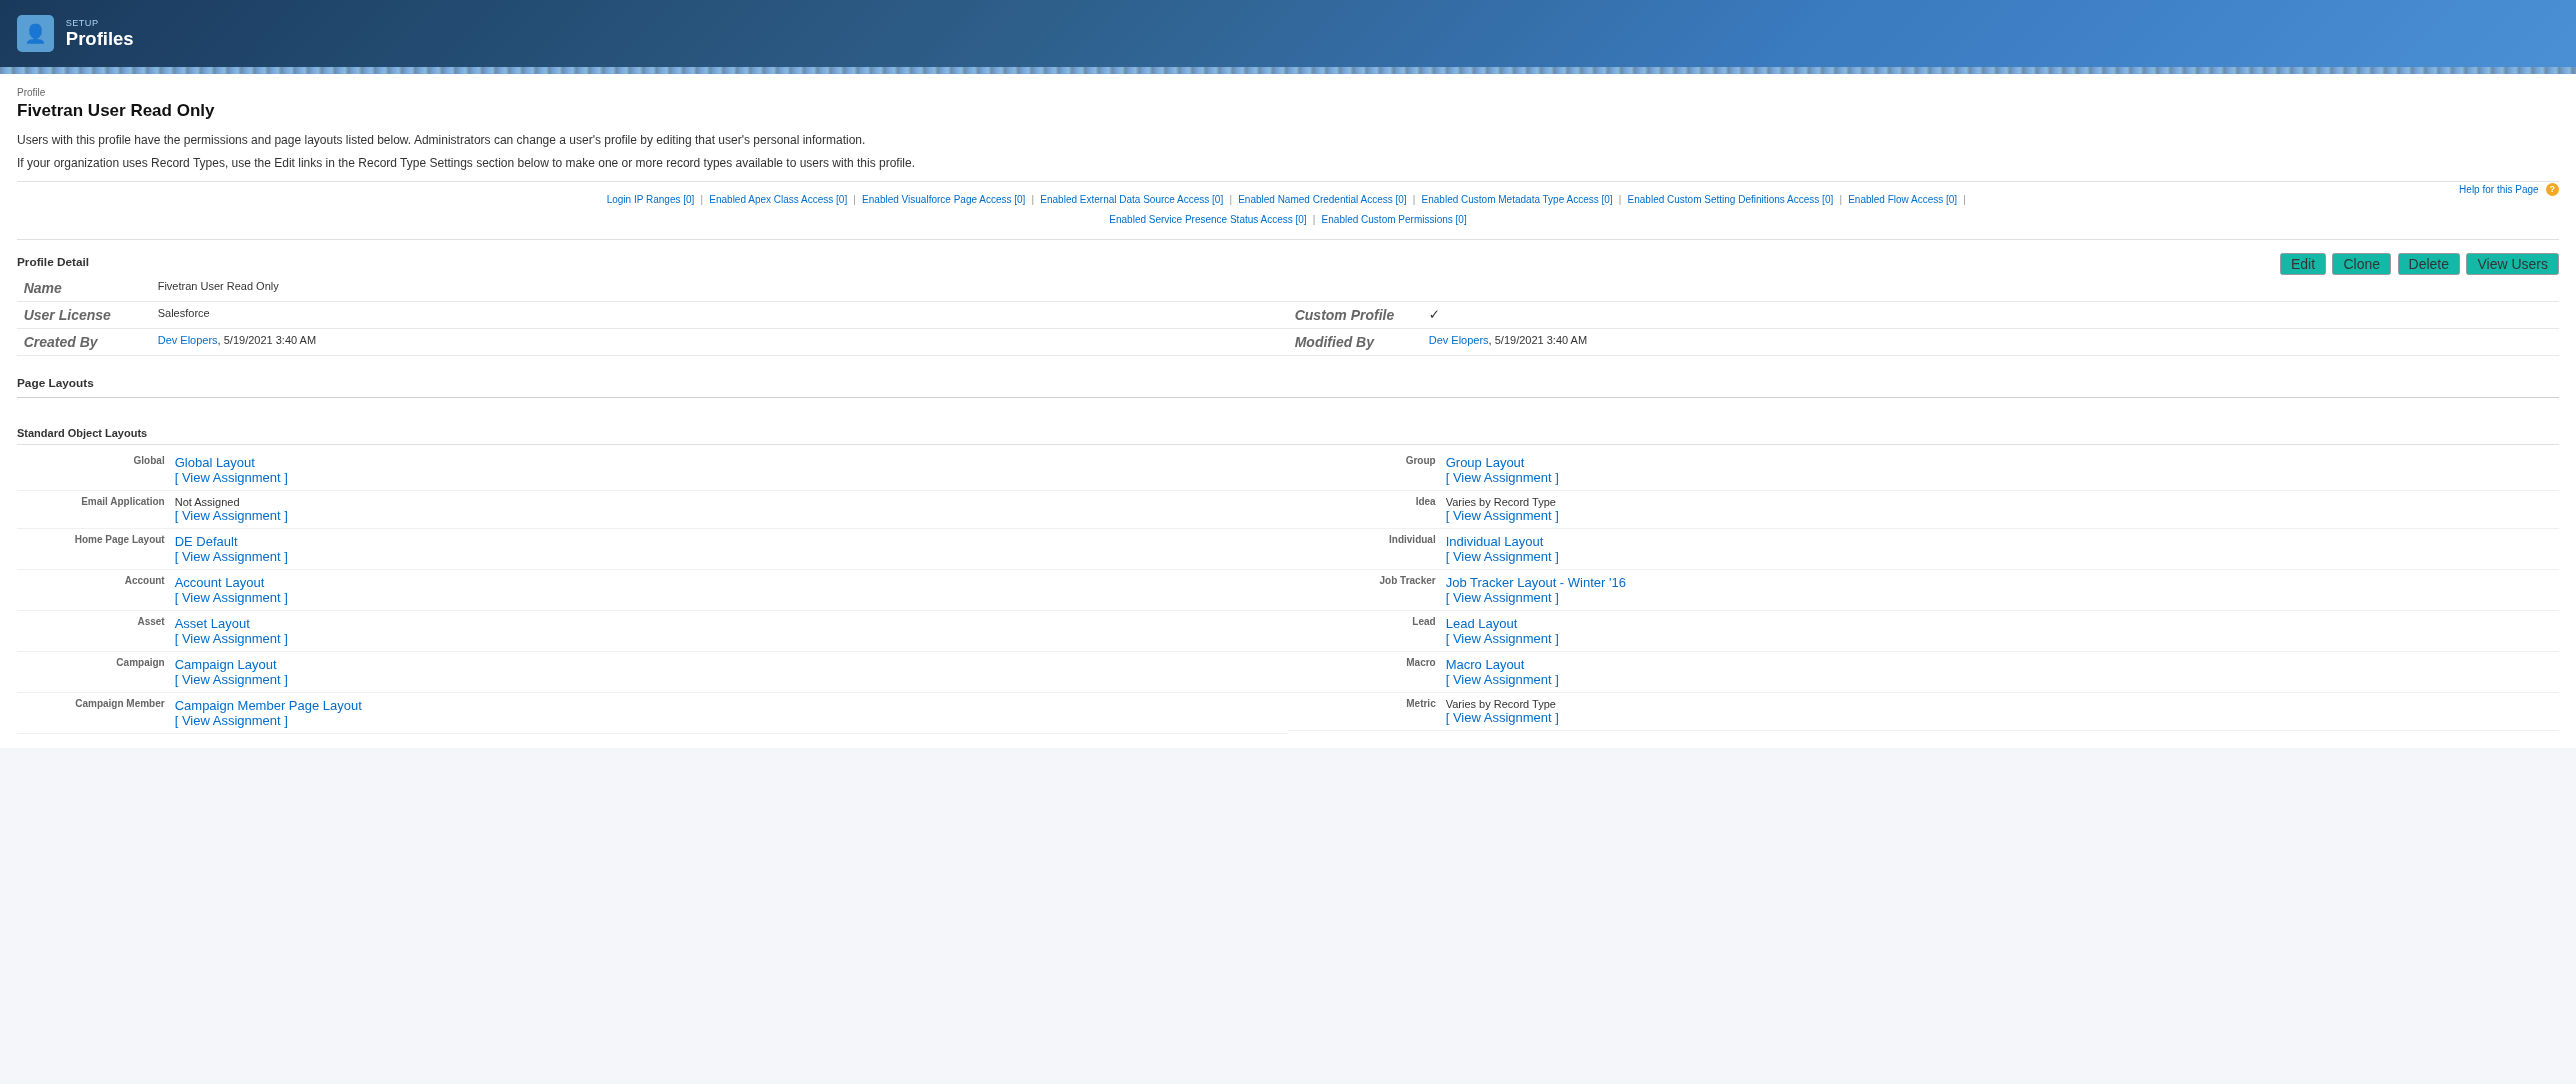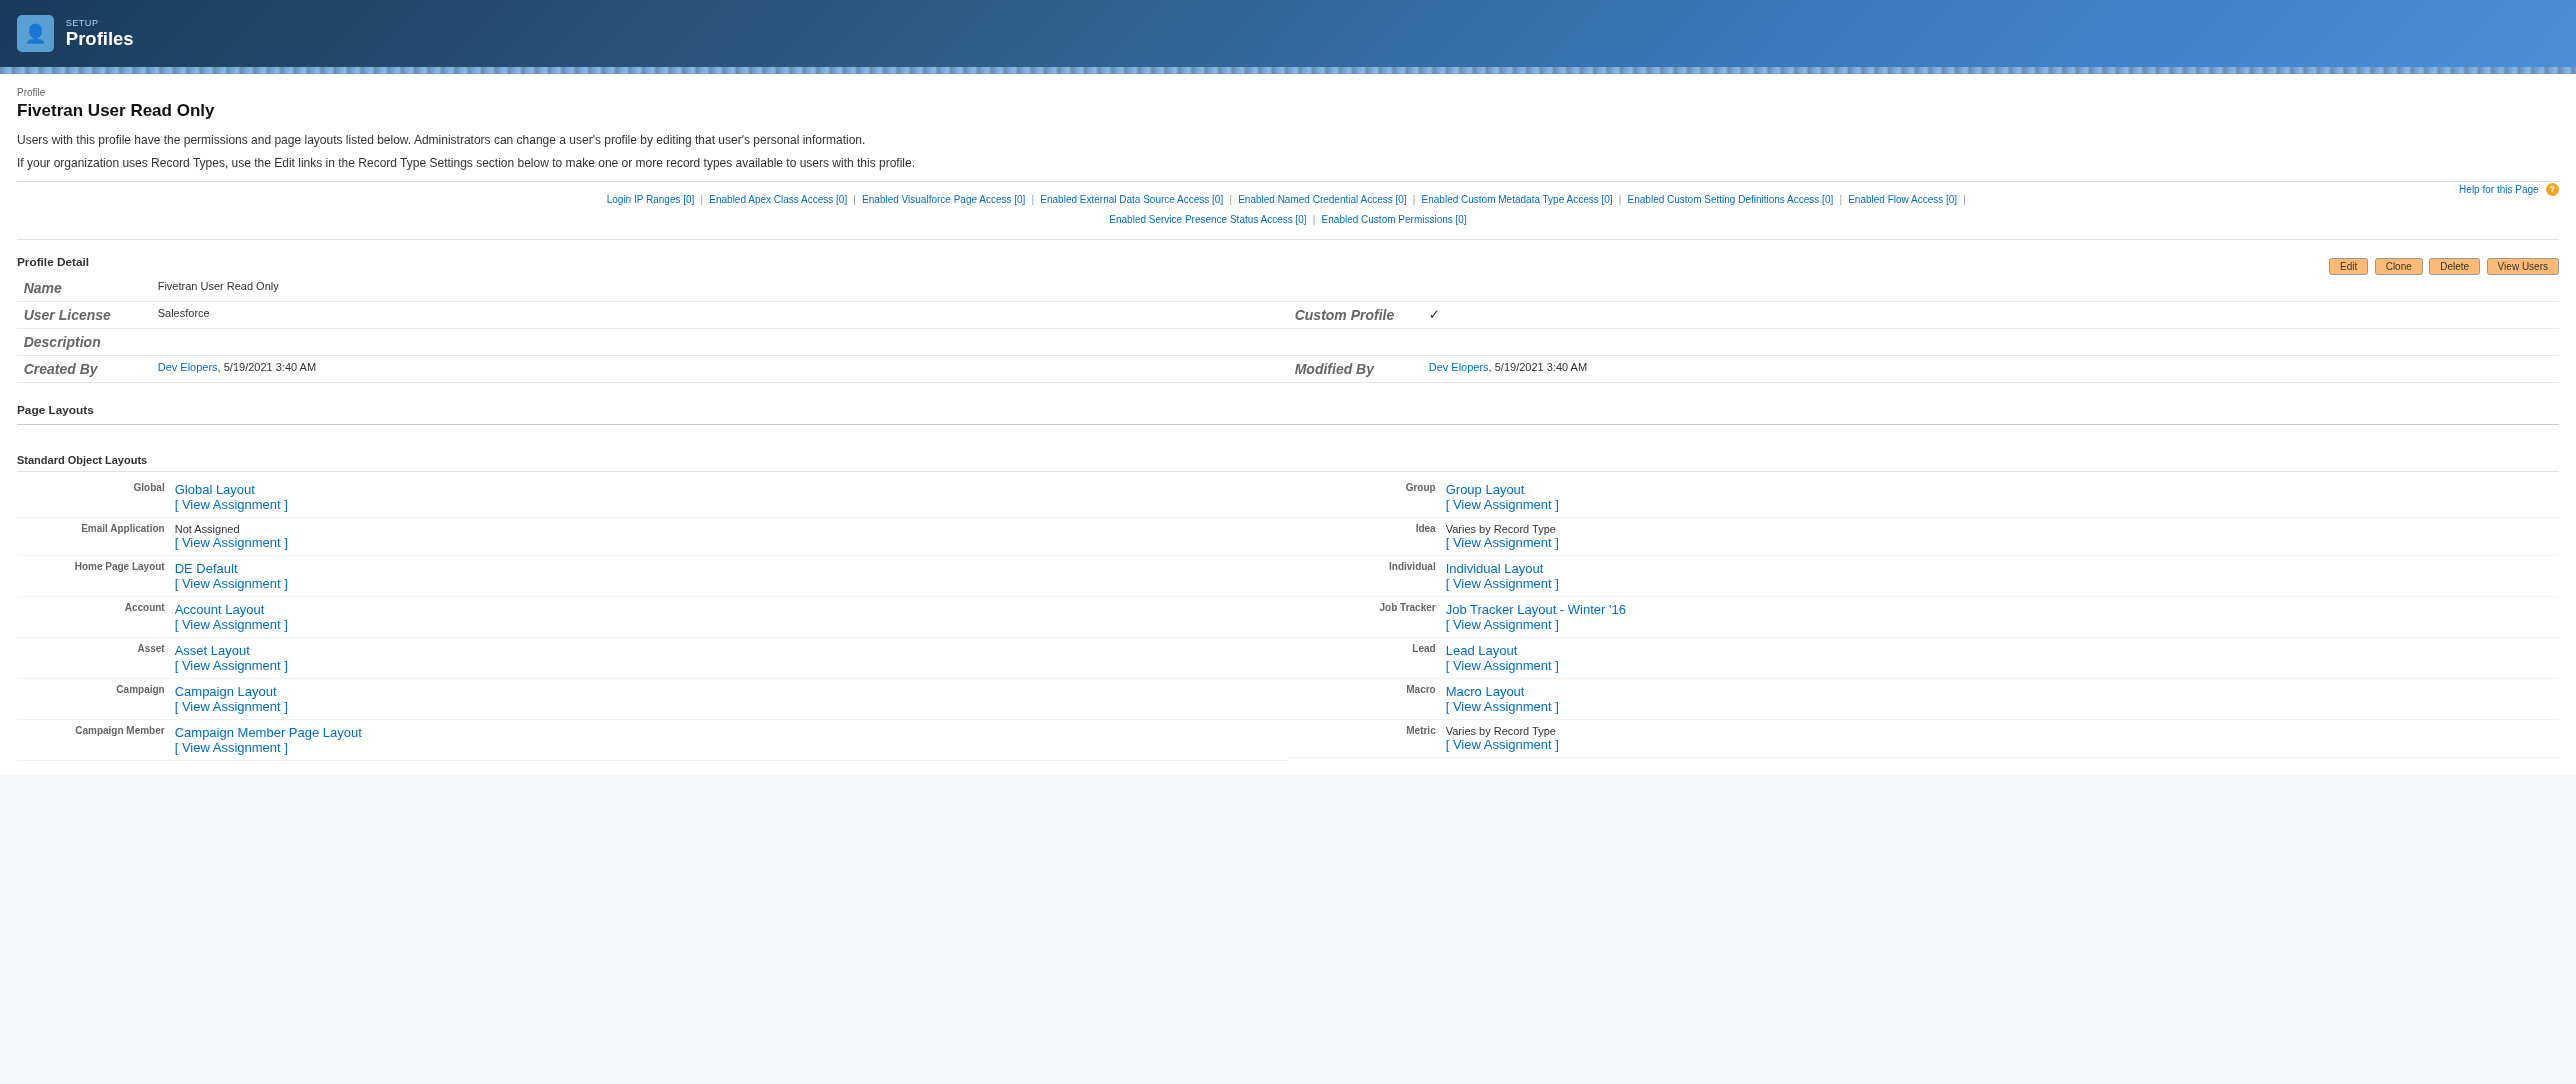--- a/index.html
+++ b/index.html
@@ -76,22 +76,22 @@
       padding: 6.7px 0;
       border-bottom: 0.8px solid #ccc;
       margin-bottom: 24px;
     }
 
     
     .profile-detail-header {
       display: flex; align-items: flex-end; justify-content: space-between;
     }
     .btn {
-      padding: 2px 10px; font-size: 10px;
-      border: 0.8px solid #999; background: #fdba74;
+      padding: 2px 10px; font-size: 14px;
+      border: 0.8px solid #999; background: #14b8a6;
       border-radius: 2.5px; cursor: pointer; color: #333;
       margin-left: 3.4px;
     }
 
     
     .detail-table { width: 100%; border-collapse: collapse; }
     .detail-table tr { border-bottom: 0.8px solid #e8e8e8; }
     .detail-table td { padding: 5px 6.7px; vertical-align: top; }
     .detail-table .label-cell {
       color: #666; font-weight: bold; font-size: 14px; width: 134px; font-style: italic;
@@ -176,26 +176,20 @@
       <td class="label-cell"></td>
       <td class="value-cell"></td>
     </tr>
     <tr>
       <td class="label-cell">User License</td>
       <td class="value-cell">Salesforce</td>
       <td class="label-cell">Custom Profile</td>
       <td class="value-cell"><span class="checkmark">✓</span></td>
     </tr>
     <tr>
-      <td class="label-cell">Description</td>
-      <td class="value-cell"></td>
-      <td class="label-cell"></td>
-      <td class="value-cell"></td>
-    </tr>
-    <tr>
       <td class="label-cell">Created By</td>
       <td class="value-cell">
         <a href="#">Dev Elopers</a>, 5/19/2021 3:40 AM
       </td>
       <td class="label-cell">Modified By</td>
       <td class="value-cell">
         <a href="#">Dev Elopers</a>, 5/19/2021 3:40 AM
       </td>
     </tr>
   </tbody>

